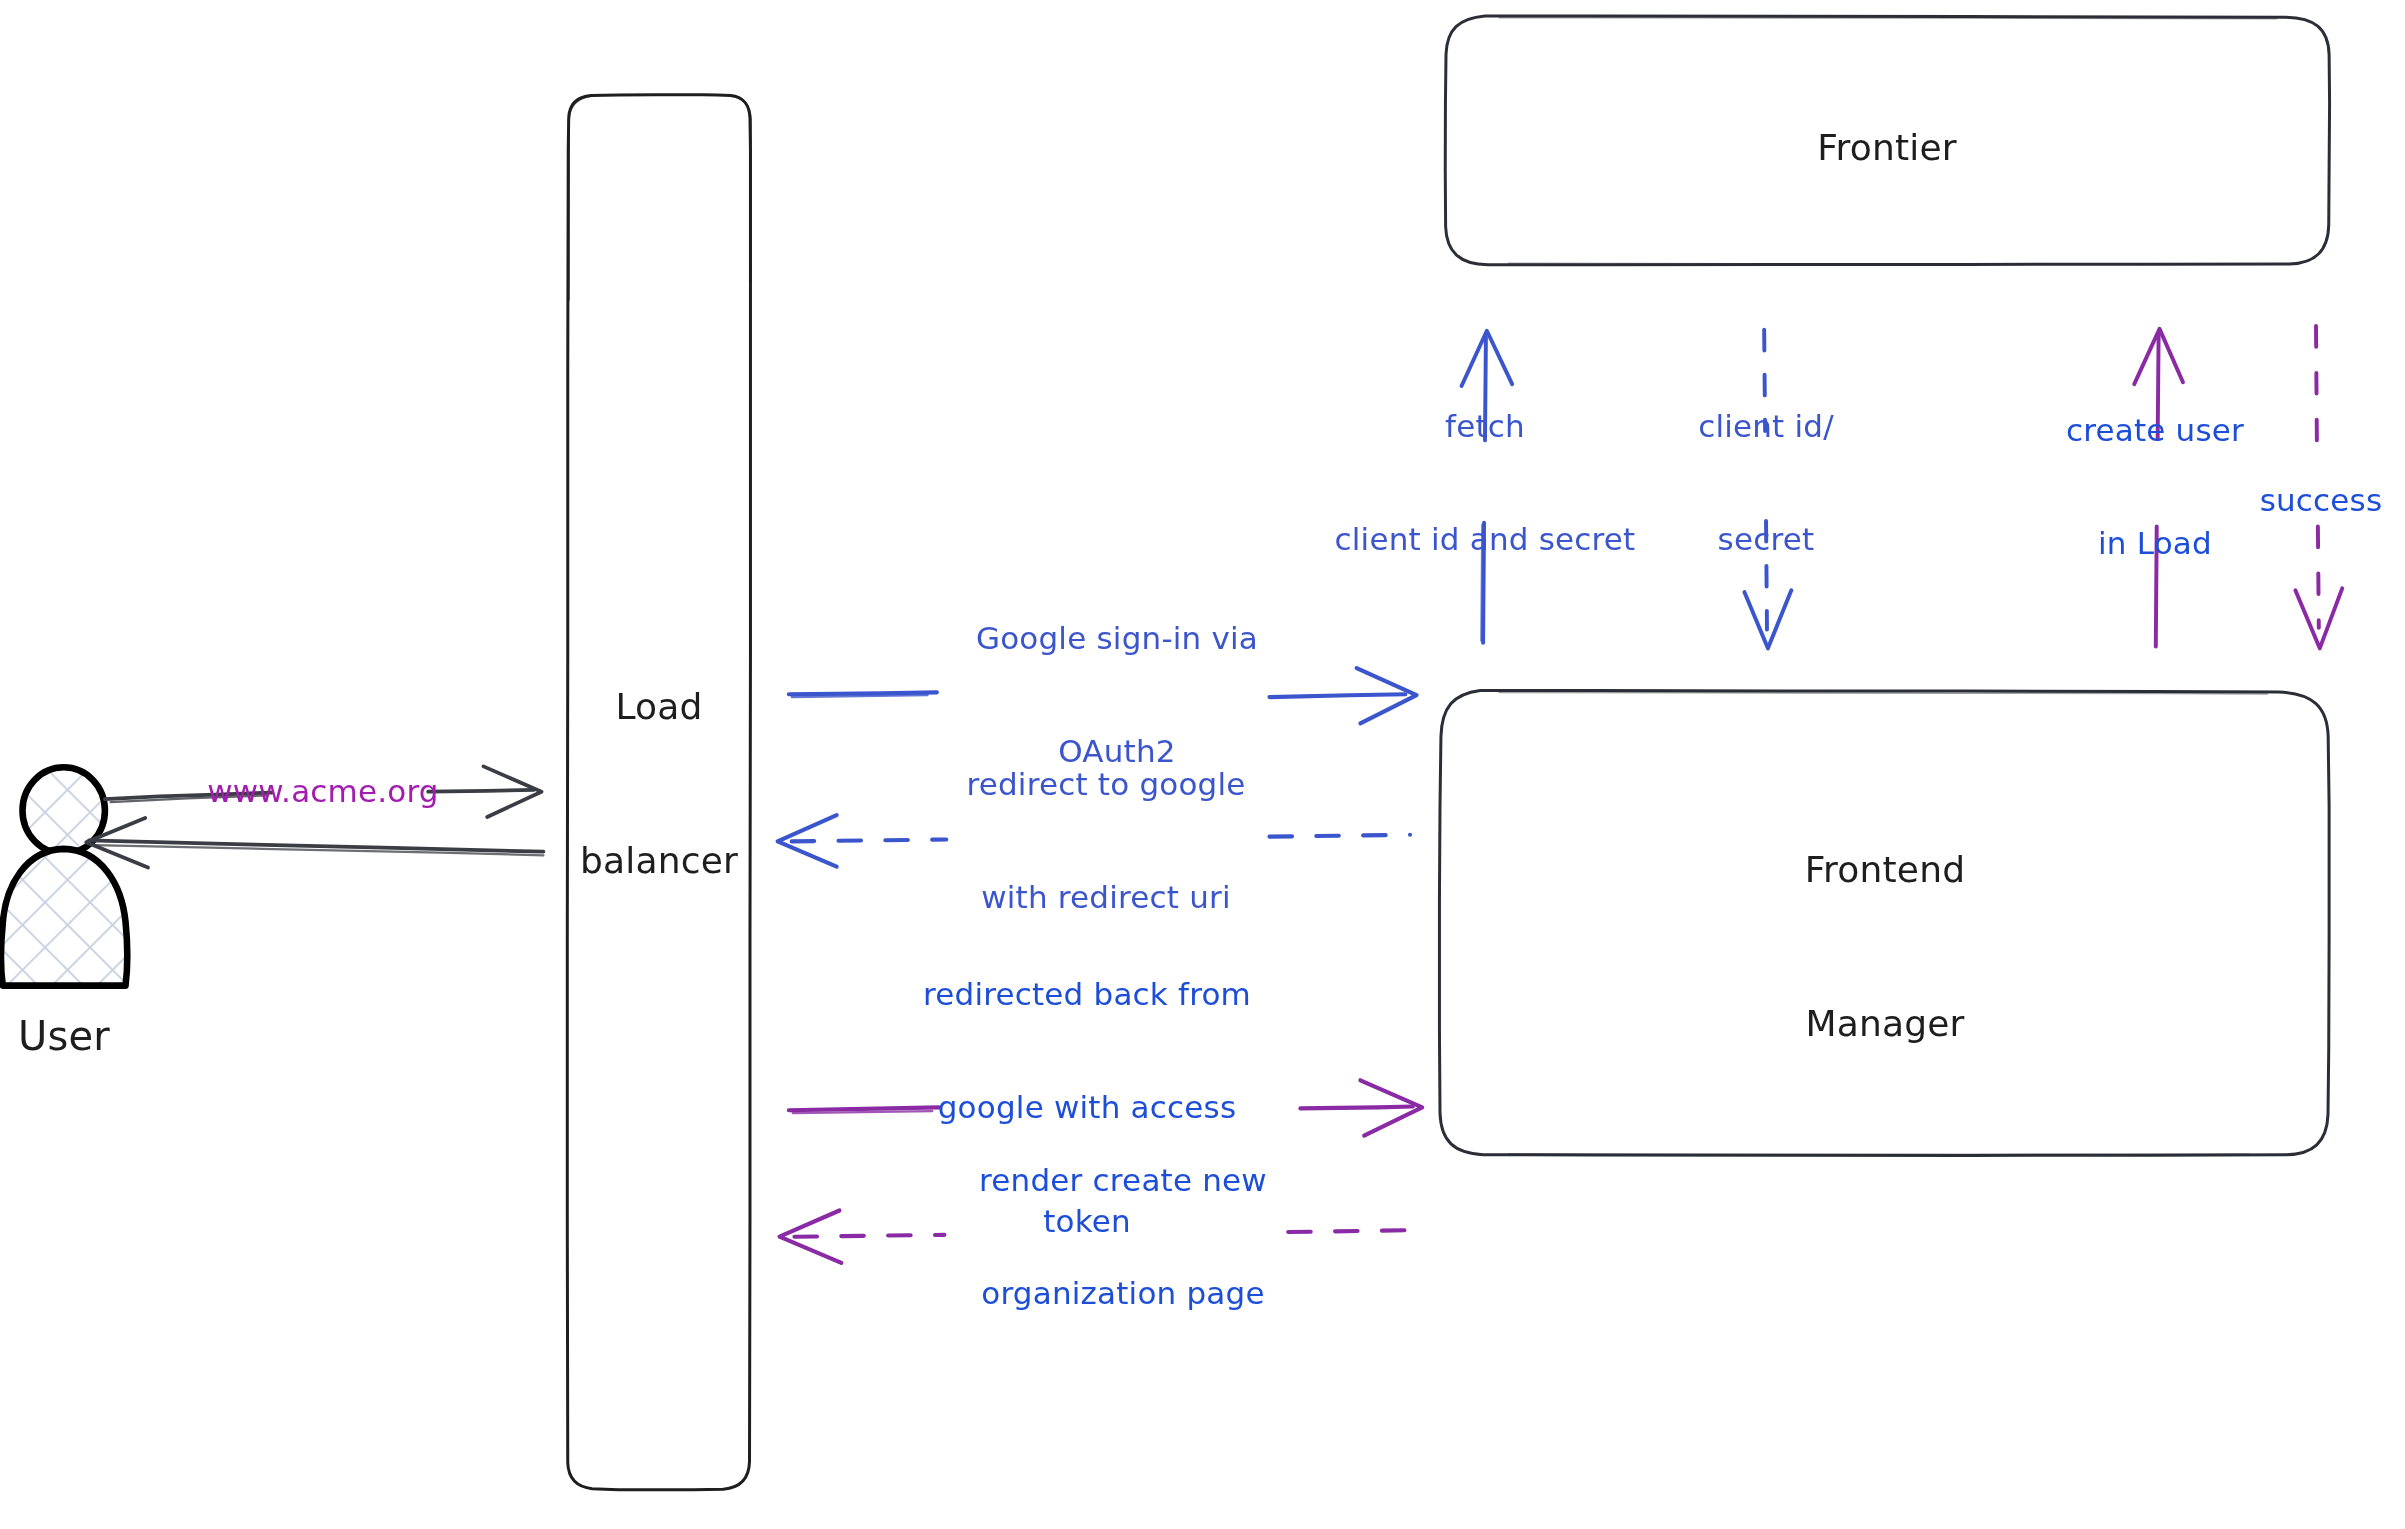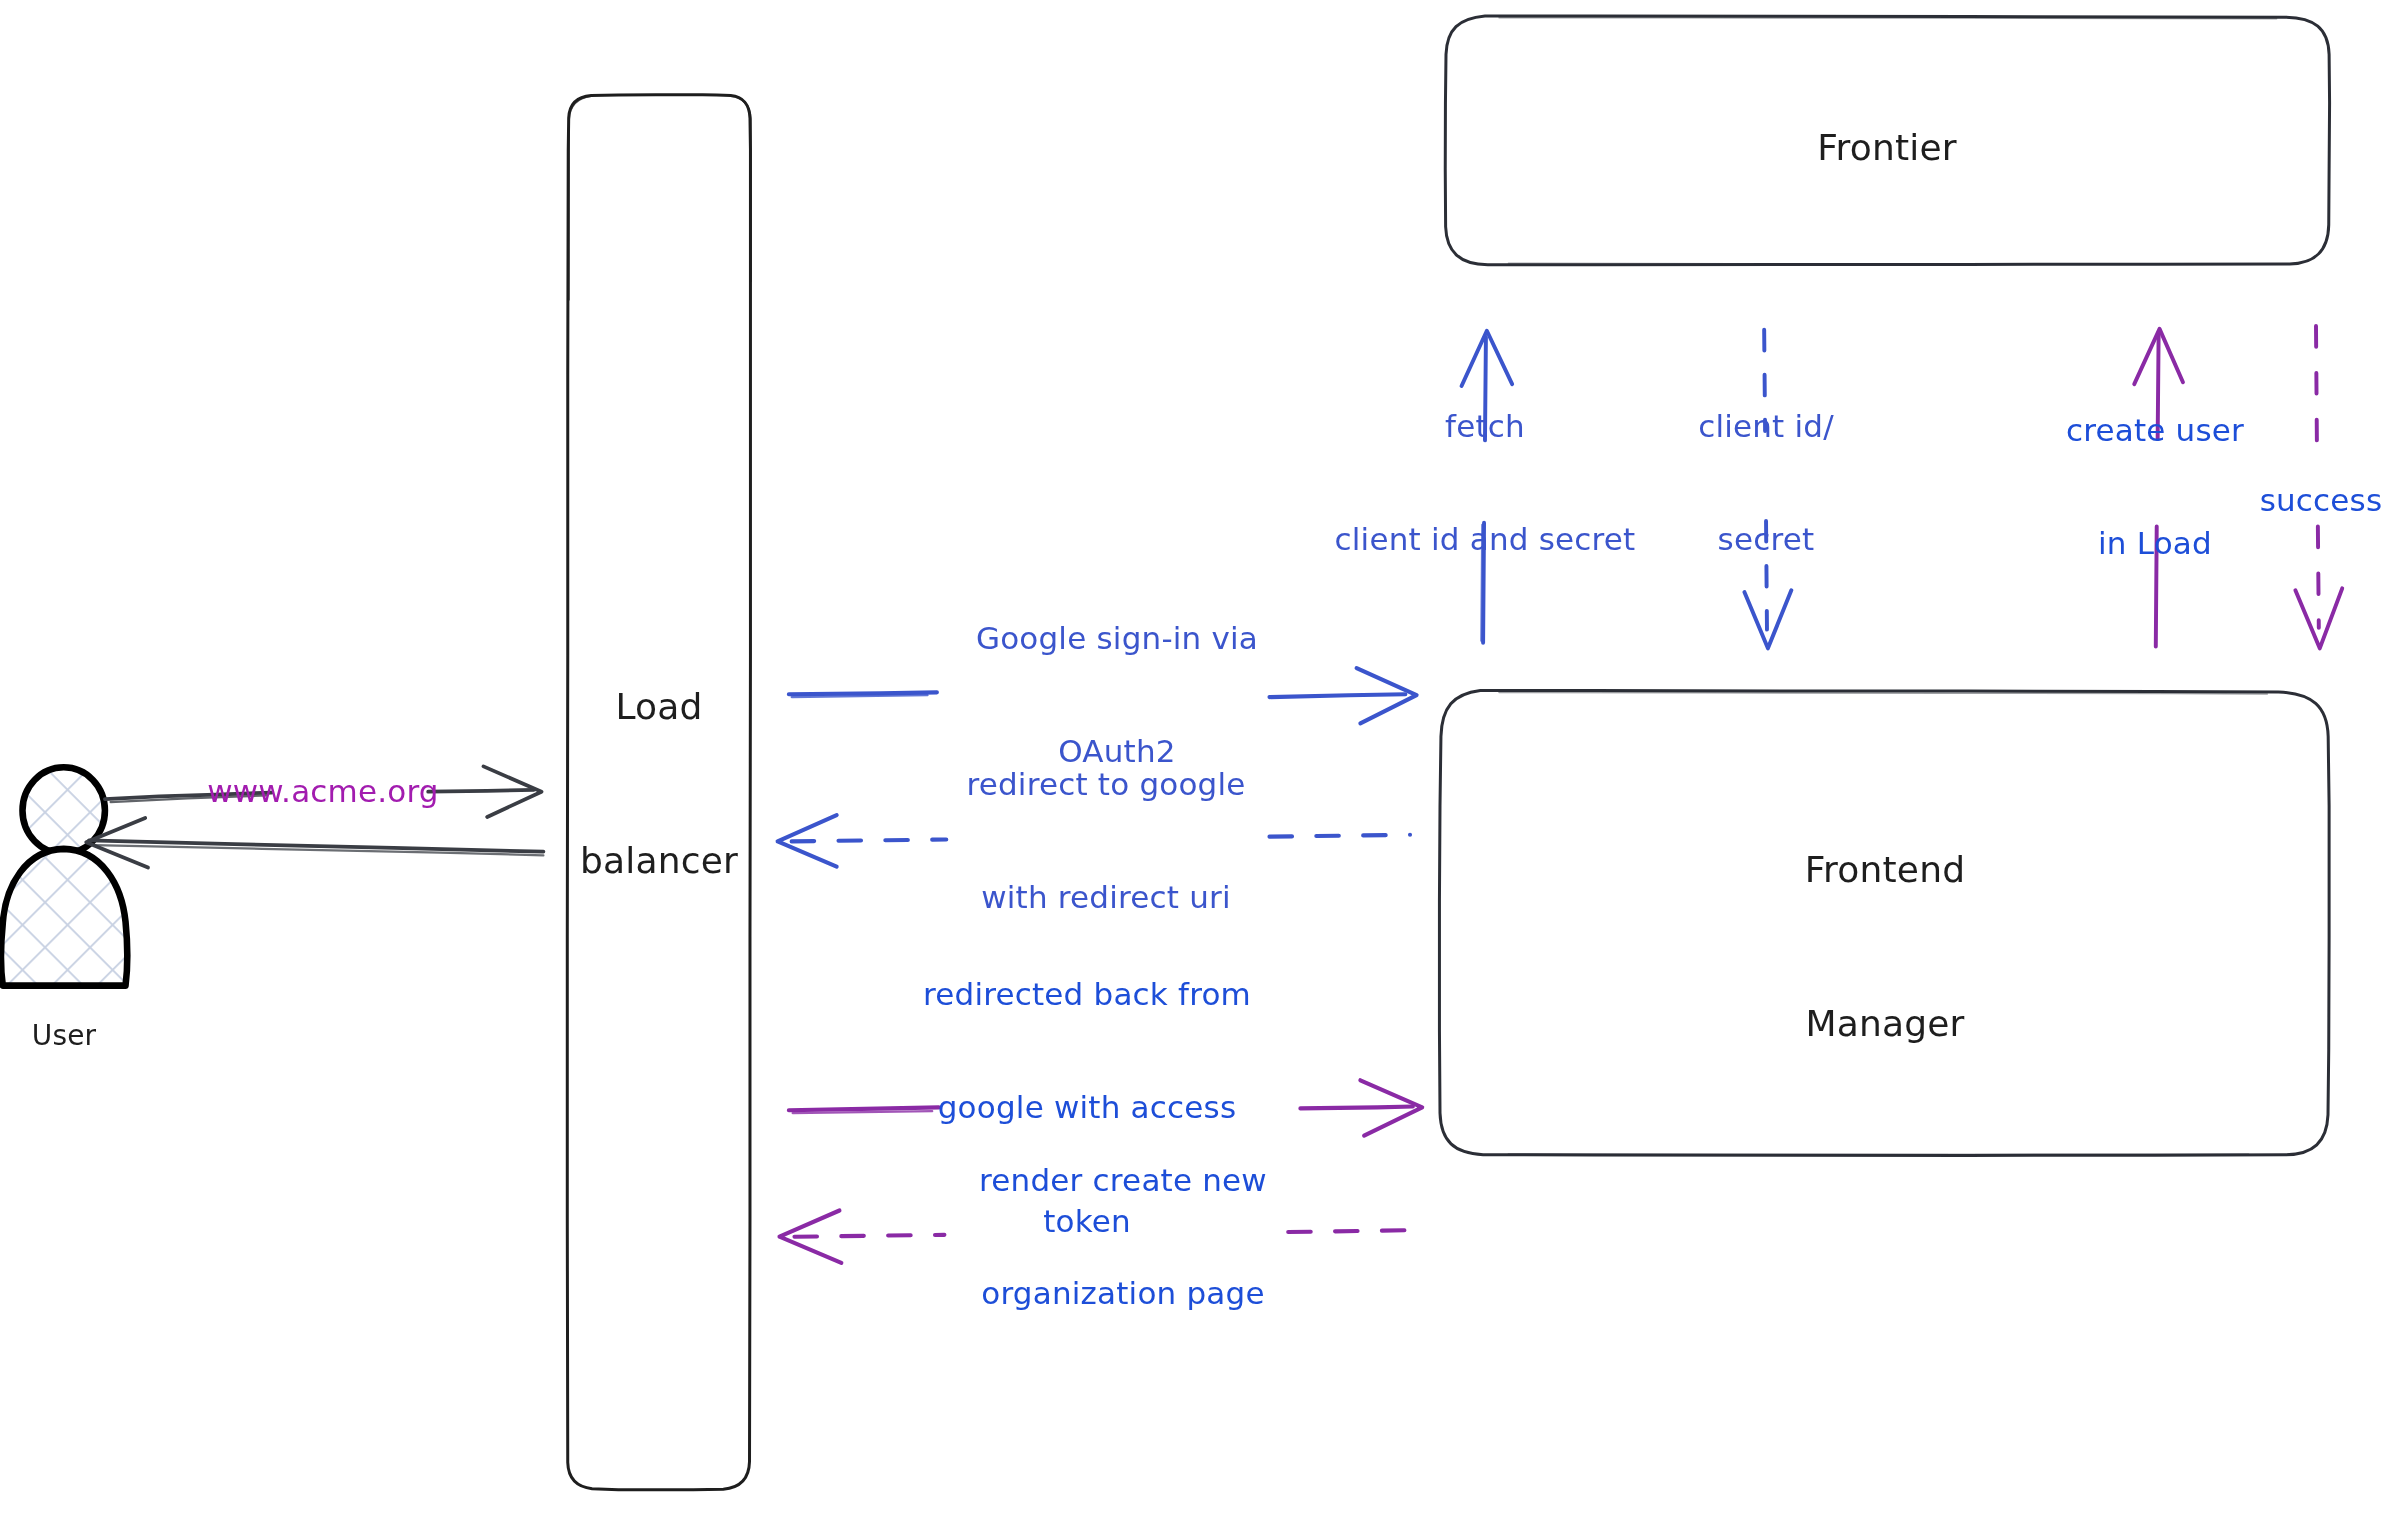--- a/index.html
+++ b/index.html
@@ -37,21 +37,21 @@
   .edge-label{
     font-size:31px;
     text-align:center;
     transform:translate(-50%,-50%);
   }
   .edge-label.blue{color:#3b55cc;}
   .edge-label.purple{color:#1d4ed8;}
   .edge-label.dark{color:#a21caf;}
   .actor-label{
     color:#1e1e1e;
-    font-size:28px;
+    font-size:40px;
     transform:translate(-50%,-50%);
   }
 </style>
 </head>
 <body>
 
 <div id="stage">
 
   <svg viewBox="0 0 2567 1633" xmlns="http://www.w3.org/2000/svg">
     <defs>

